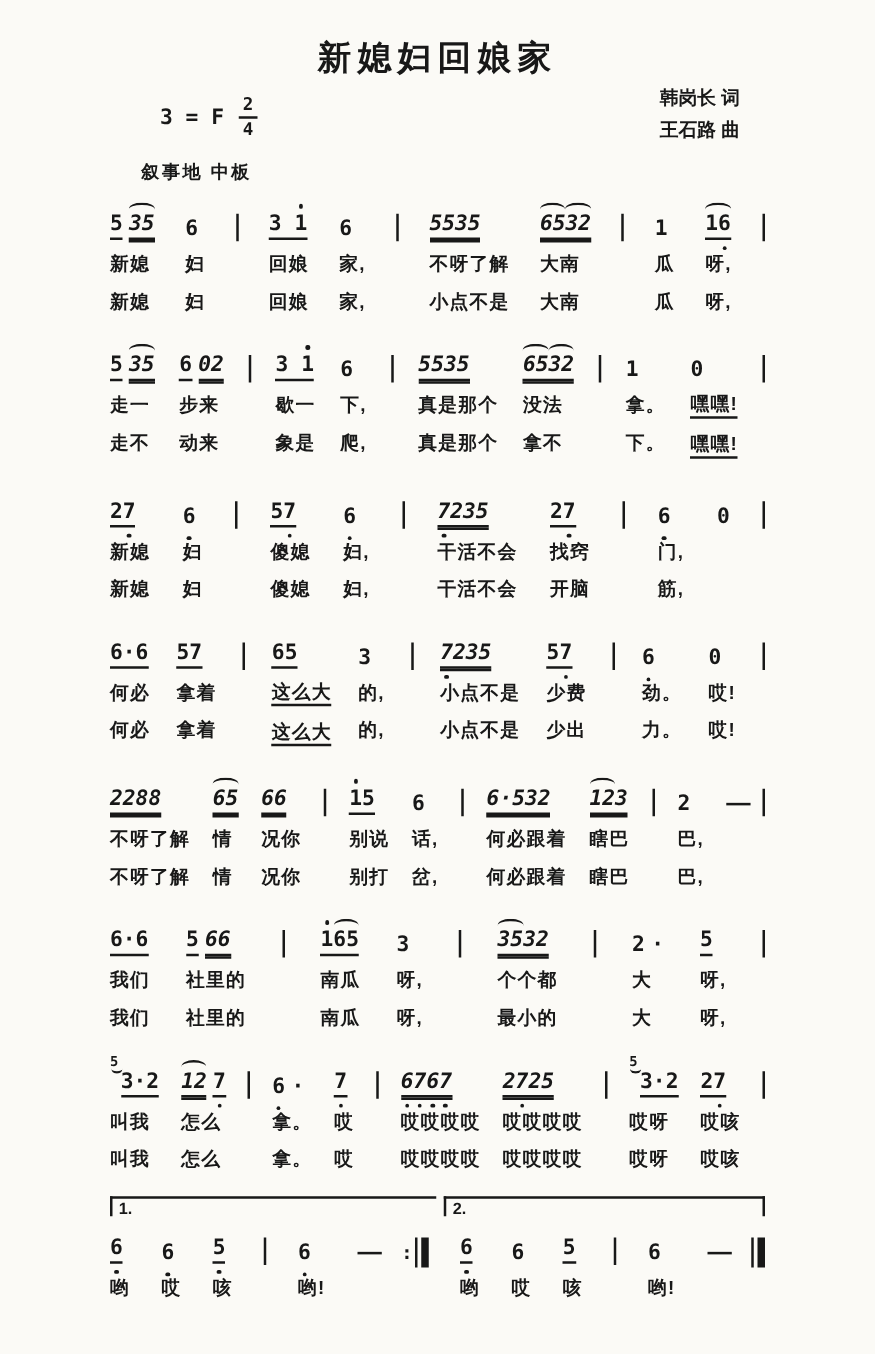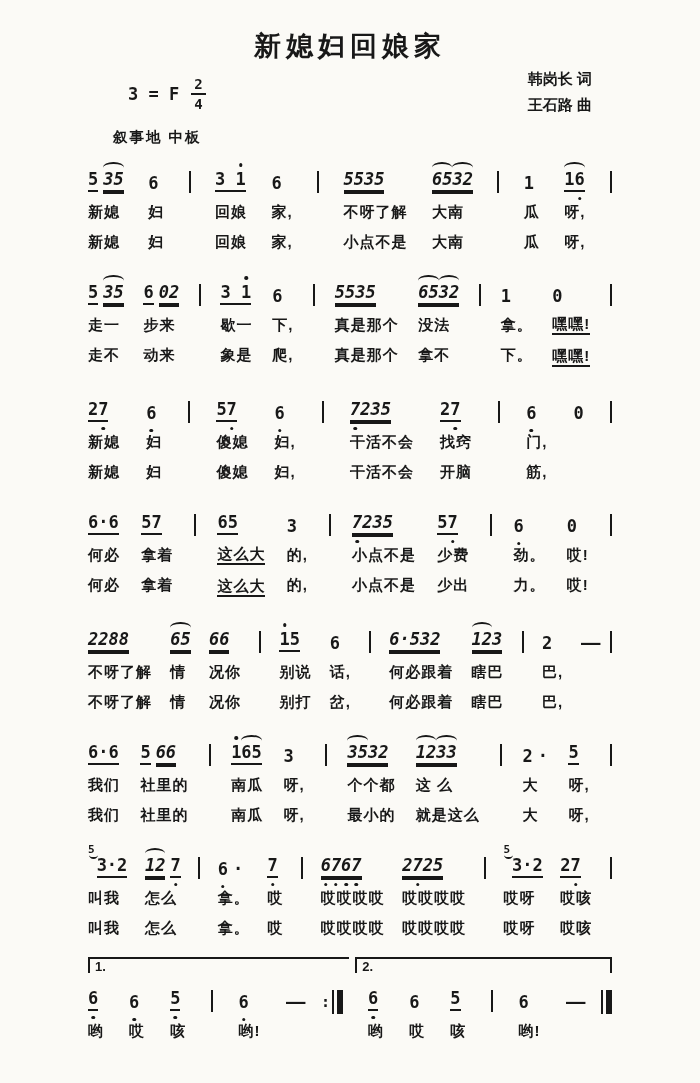--- a/index.html
+++ b/index.html
@@ -467,27 +467,20 @@
             <div class="ly">呀,</div>
           </div>
           <div class="bar"></div>
           <div class="col">
             <div class="notes">
               <span class="tok u2">3532<i class="arc" style="left: 0ch; width: 2ch;"></i></span>
             </div>
             <div class="ly">个个都</div>
             <div class="ly">最小的</div>
           </div>
-          <div class="col">
-            <div class="notes">
-              <span class="tok u2">1233<i class="arc" style="left: 0ch; width: 2ch;"></i><i class="arc" style="left: 2ch; width: 2ch;"></i></span>
-            </div>
-            <div class="ly">这 么</div>
-            <div class="ly">就是这么</div>
-          </div>
           <div class="bar"></div>
           <div class="col">
             <div class="notes">
               <span class="tok">2</span>
               <span class="tok">·</span>
             </div>
             <div class="ly">大</div>
             <div class="ly">大</div>
           </div>
           <div class="col">

